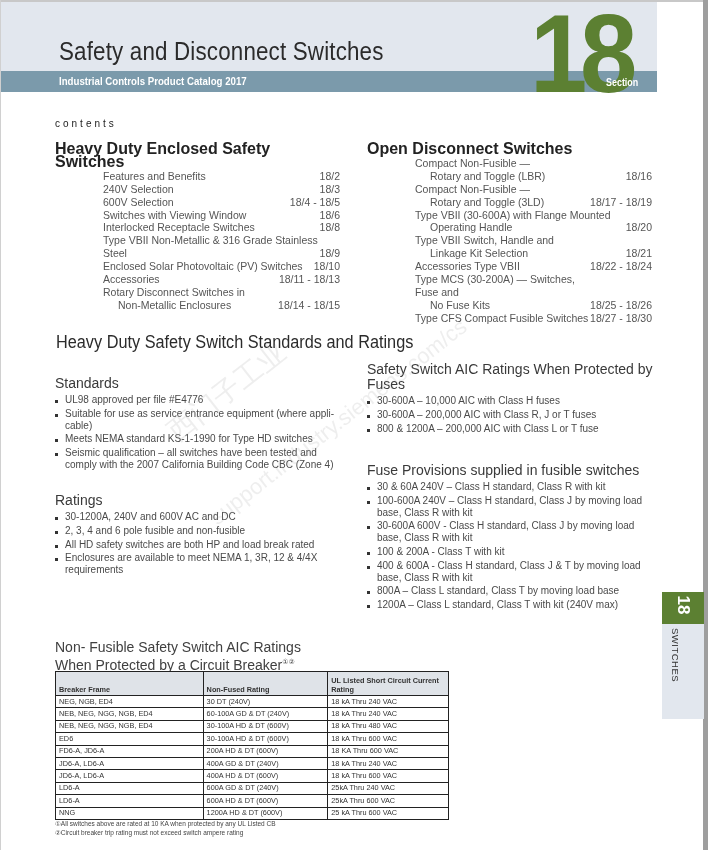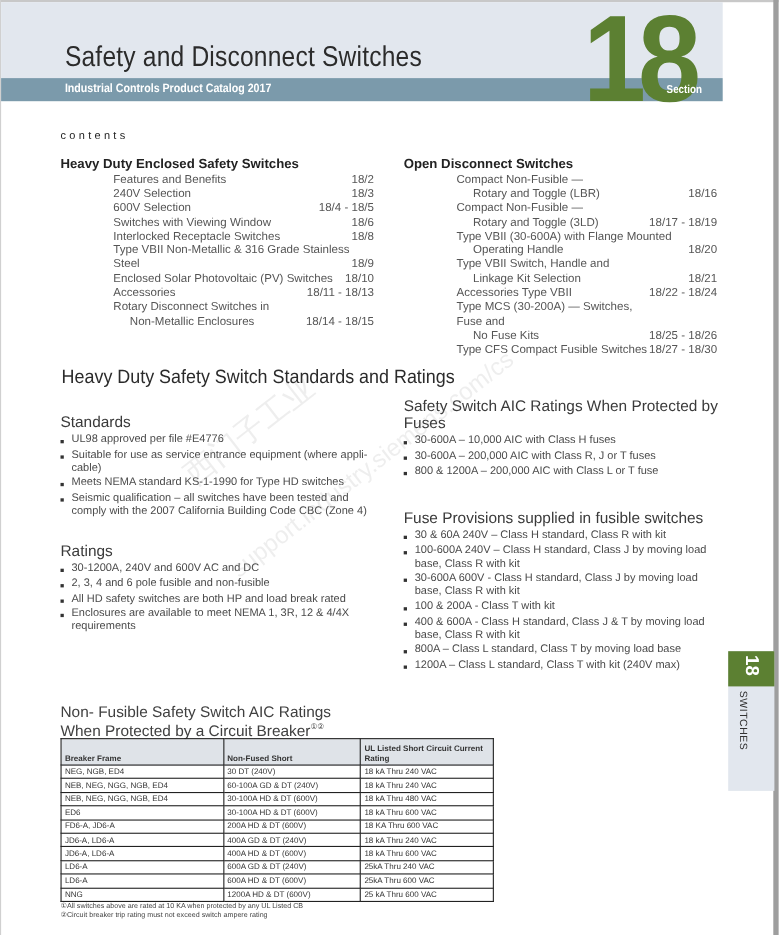--- a/index.html
+++ b/index.html
@@ -16,21 +16,21 @@
   .header-sub-band { position: absolute; left: 1px; top: 71px; width: 656px; height: 21px; background: #7b9aab; }
   .header-sub { position: absolute; left: 59px; top: 75px; font-size: 11px; font-weight: bold; color: #ffffff; transform: scaleX(0.88); transform-origin: left top; white-space: nowrap; }
   .section-number { position: absolute; left: 530px; top: -2px; font-size: 112px; font-weight: bold; color: #5c8032; letter-spacing: -8px; line-height: 1; transform: scaleX(0.92); transform-origin: left top; }
   .section-label { position: absolute; left: 606px; top: 76px; font-size: 10.5px; font-weight: bold; color: #ffffff; transform: scaleX(0.85); transform-origin: left top; }
 
   
   .contents-title { position: absolute; left: 55px; top: 118px; font-size: 10px; font-weight: normal; letter-spacing: 3px; color: #222; }
   .toc-col { position: absolute; font-size: 10.5px; color: #555; line-height: 12.9px; }
   .toc-col.left { left: 55px; top: 143px; width: 285px; }
   .toc-col.right { left: 367px; top: 143px; width: 285px; }
-  .toc-heading { font-weight: bold; color: #222; font-size: 12px; margin-bottom: 1px; }
+  .toc-heading { font-weight: bold; color: #222; font-size: 16px; margin-bottom: 1px; }
   .toc-item { display: flex; justify-content: space-between; align-items: flex-end; }
   .toc-item .lbl { white-space: pre-line; padding-left: 48px; }
   .toc-item .lbl .indent { padding-left: 15px; display: block; }
   .toc-item .pg { white-space: nowrap; text-align: right; }
 
   
   .big-heading { position: absolute; left: 56px; top: 332px; font-size: 17.5px; color: #2b2b2b; transform: scaleX(0.93); transform-origin: left top; white-space: nowrap; }
   .sub-heading { font-size: 14px; color: #3a3a3a; font-weight: normal; line-height: 15px; margin-bottom: 3px; }
   .block { position: absolute; font-size: 10px; color: #4a4a4a; line-height: 11.8px; }
   .bullets { list-style: none; }
@@ -211,21 +211,21 @@
 
 <table class="ratings">
   <colgroup>
       <col class="c1">
       <col class="c2">
       <col class="c3">
     </colgroup>
   <thead>
     <tr>
       <th>Breaker Frame</th>
-      <th>Non-Fused Short</th>
+      <th>Non-Fused Rating</th>
       <th>UL Listed Short Circuit Current Rating</th>
     </tr>
   </thead>
   <tbody id="table-body">
       <tr>
         <td>NEG, NGB, ED4</td>
         <td>30 DT (240V)</td>
         <td>18 kA Thru 240 VAC</td>
       </tr>
       <tr>

